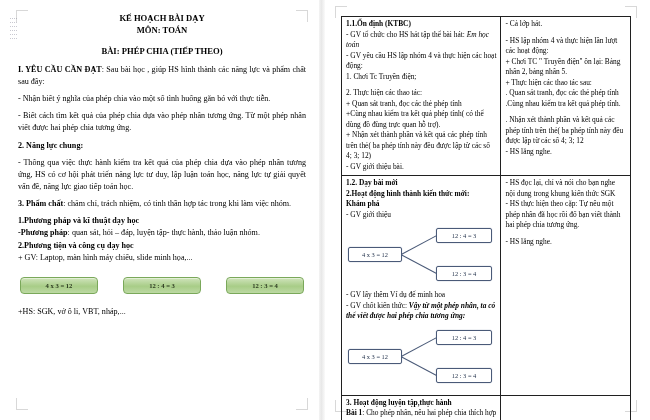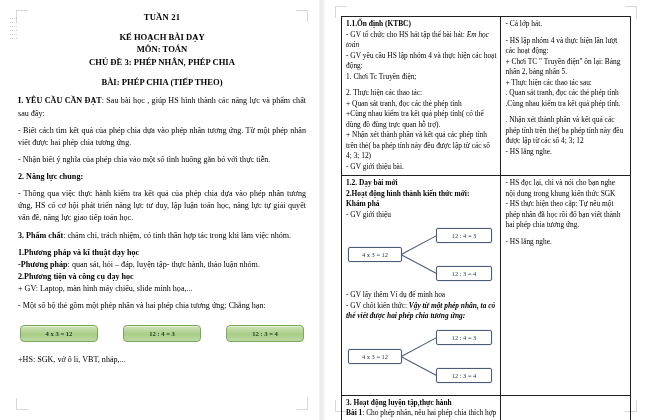--- a/index.html
+++ b/index.html
@@ -194,45 +194,42 @@
     <div class="cmark bl" style="left:16px;top:398px;"></div>
     <div class="cmark br" style="left:296px;top:398px;"></div>
     <div class="dots">
         <i></i>
         <i></i>
         <i></i>
       </div>
 
     <div class="lp">
 
-      <div class="ctr t-tuan">TUẦN 21</div>
 
       <div class="ctr t-kh">
         <div>KẾ HOẠCH BÀI DẠY</div>
         <div>MÔN: TOÁN</div>
-        <div>CHỦ ĐỀ 3: PHÉP NHÂN, PHÉP CHIA</div>
       </div>
 
       <div class="ctr t-bai">BÀI: PHÉP CHIA (TIẾP THEO)</div>
 
       <p class="p"><span class="b">I. YÊU CẦU CẦN ĐẠT</span><span>: Sau bài học , giúp HS hình thành các năng lực và phẩm chất sau đây:</span></p>
 
+      <p class="p">- Nhận biết ý nghĩa của phép chia vào một số tình huống gắn bó với thực tiễn.</p>
       <p class="p">- Biết cách tìm kết quả của phép chia dựa vào phép nhân tương ứng. Từ một phép nhân viết được hai phép chia tương ứng.</p>
-      <p class="p">- Nhận biết ý nghĩa của phép chia vào một số tình huống gắn bó với thực tiễn.</p>
 
       <p class="p b">2. Năng lực chung:</p>
       <p class="p">- Thông qua việc thực hành kiểm tra kết quả của phép chia dựa vào phép nhân tương ứng, HS có cơ hội phát triển năng lực tư duy, lập luận toán học, năng lực tự giải quyết vấn đề, năng lực giao tiếp toán học.</p>
 
       <p class="p"><span class="b">3. Phẩm chất</span><span>: chăm chỉ, trách nhiệm, có tinh thần hợp tác trong khi làm việc nhóm.</span></p>
 
       <p class="p b nm">1.Phương pháp và kĩ thuật dạy học</p>
       <p class="p nm"><span class="b">-Phương pháp</span><span>: quan sát, hỏi – đáp, luyện tập- thực hành, thảo luận nhóm.</span></p>
       <p class="p b nm">2.Phương tiện và công cụ dạy học</p>
       <p class="p">+ GV: Laptop, màn hình máy chiếu, slide minh họa,...</p>
-      <p class="p">- Một số bộ thẻ gồm một phép nhân và hai phép chia tương ứng; Chẳng hạn:</p>
 
       <div class="chip-row">
         <div class="chip">4 x 3 = 12</div>
         <div class="chip">12 : 4 = 3</div>
         <div class="chip">12 : 3 = 4</div>
       </div>
 
       <p class="p">+HS: SGK, vở ô li, VBT, nháp,...</p>
 
     </div>

